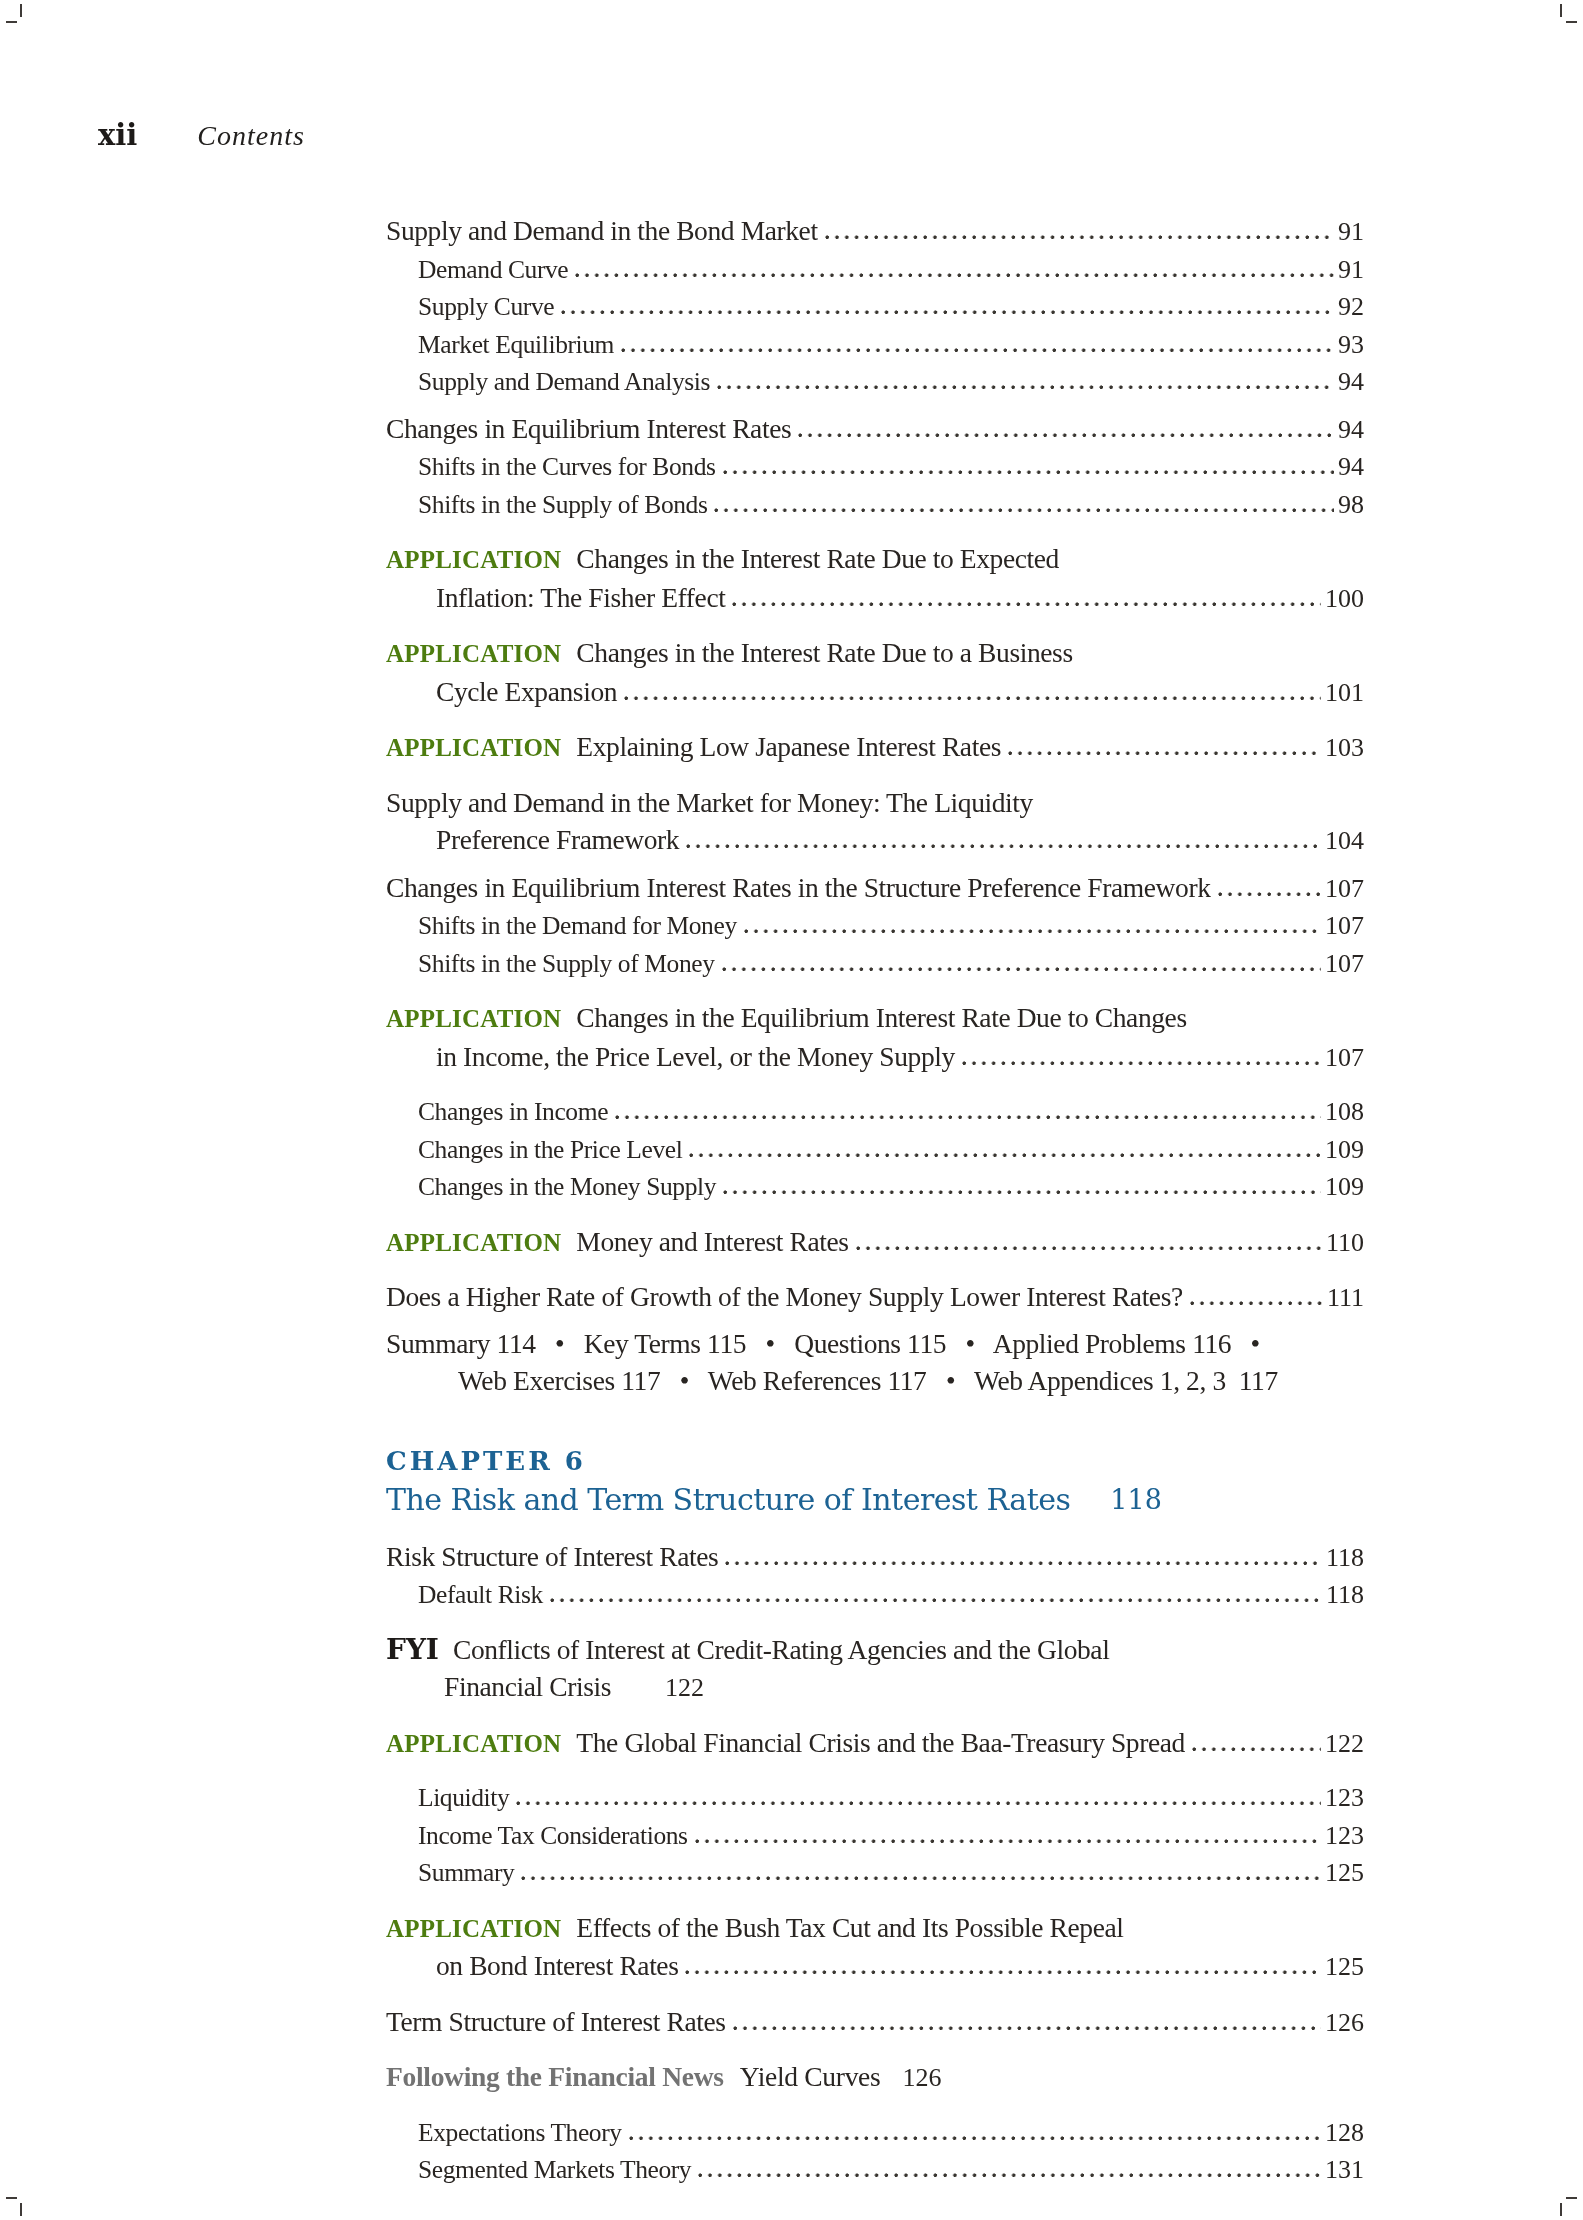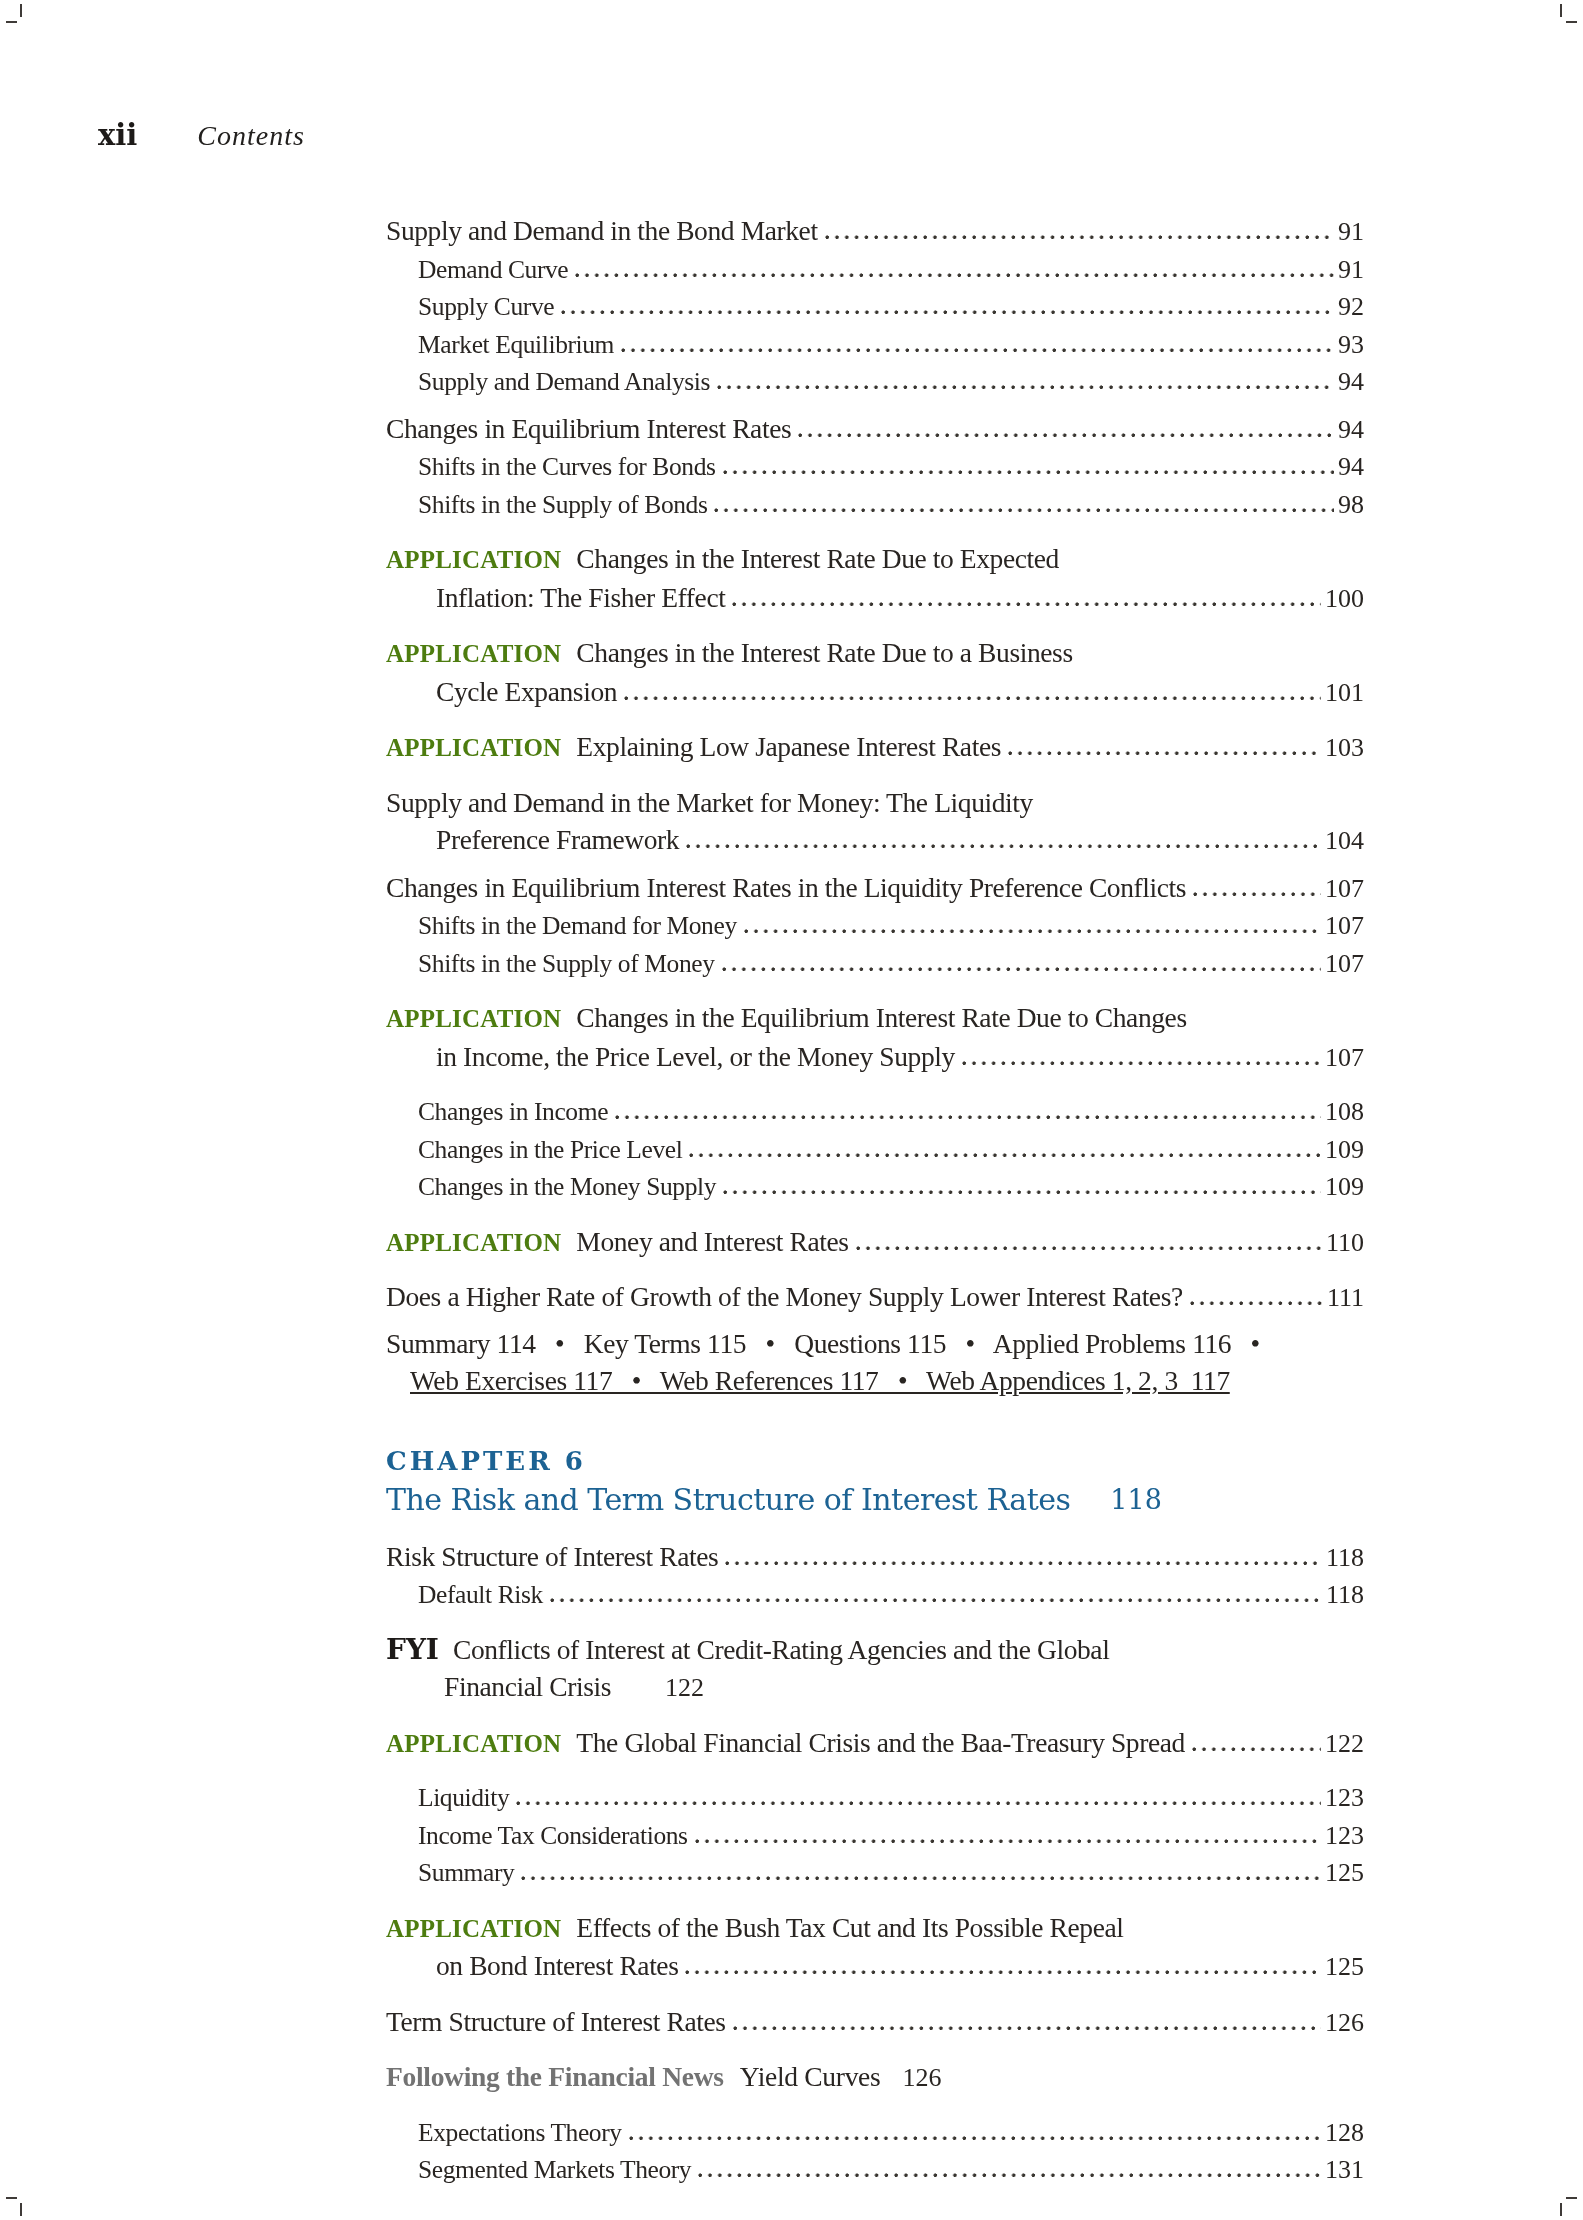--- a/index.html
+++ b/index.html
@@ -44,21 +44,21 @@
     font-family:"DejaVu Serif",serif;font-weight:bold;font-size:28px;
     color:#1d1a18;margin-right:14px;flex:0 0 auto;
   }
   .fyicont{margin-left:58px;}
   .pg-inline{font-size:26px;margin-left:54px;}
   .ffnlabel{font-weight:bold;font-size:27.5px;letter-spacing:-0.3px;color:#737373;}
   .ffntext{font-size:27.5px;margin-left:16px;letter-spacing:-0.3px;}
   .ffnpg{font-size:26px;margin-left:22px;}
   .sum{margin:8px 0 0 0;}
   .pre{white-space:pre;}
-  .sumcont{margin-left:24px;text-decoration:underline;}
+  .sumcont{margin-left:72px;}
 
   
   .chhead{margin:44px 0 16px 0;}
   .kicker{
     font-family:"DejaVu Serif",serif;font-weight:bold;
     font-size:26px;letter-spacing:3px;line-height:34px;
     color:#1c6293;
   }
   .chtitlerow{display:flex;align-items:flex-end;line-height:44px;}
   .chtitle{
@@ -162,21 +162,21 @@
           <div class="r">
             <span class="t1">Supply and Demand in the Market for Money: The Liquidity</span>
           </div>
           <div class="r cont">
             <span class="t1">Preference Framework</span>
             <span class="leader"></span>
             <span class="pg">104</span>
           </div>
         </div>
         <div class="r sec">
-          <span class="t1">Changes in Equilibrium Interest Rates in the Liquidity Preference Conflicts</span>
+          <span class="t1">Changes in Equilibrium Interest Rates in the Structure Preference Framework</span>
           <span class="leader"></span>
           <span class="pg">107</span>
         </div>
         <div class="r lvl2">
           <span class="t2">Shifts in the Demand for Money</span>
           <span class="leader"></span>
           <span class="pg">107</span>
         </div>
         <div class="r lvl2">
           <span class="t2">Shifts in the Supply of Money</span>

